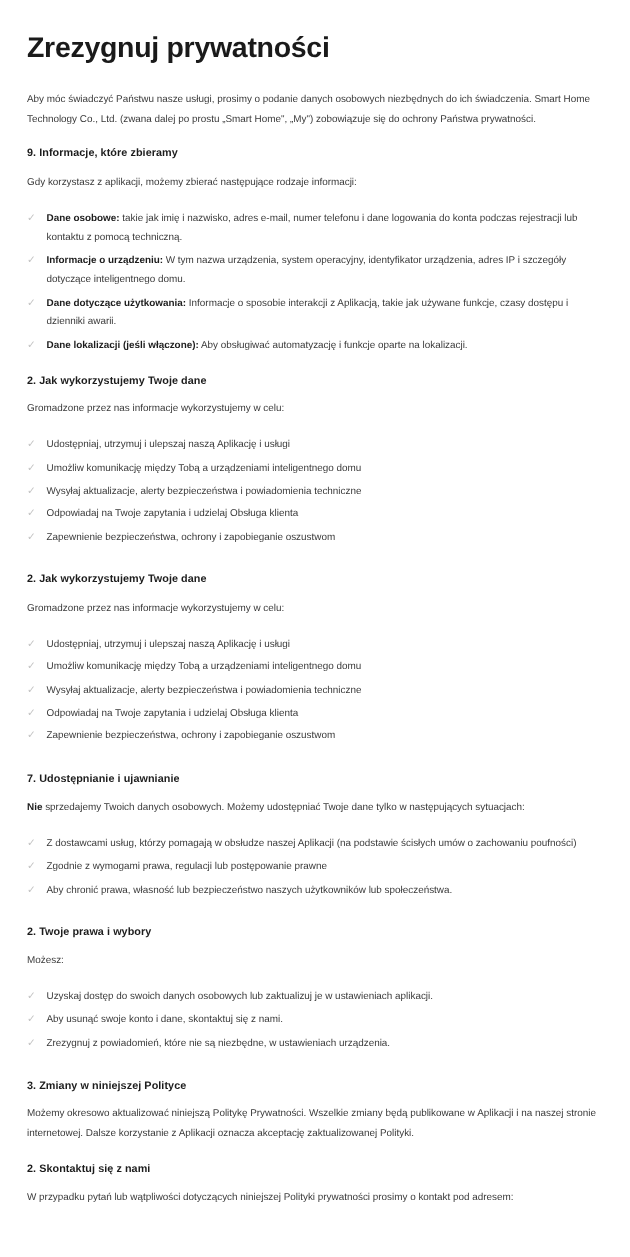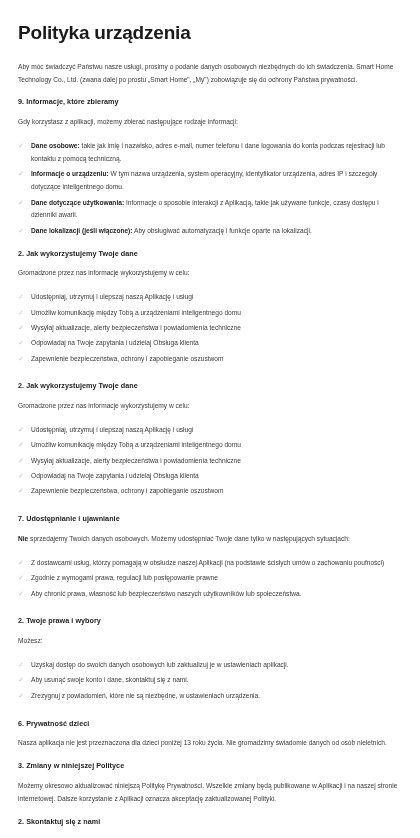--- a/index.html
+++ b/index.html
@@ -70,21 +70,21 @@
     font-weight: bold;
     color: #1c1c1c;
   }
   .spacer-sm { height: 5px; }
 </style>
 </head>
 <body>
 
 <div class="page">
 
-  <h1 class="doc-title">Polityka urządzenia</h1>
+  <h1 class="doc-title">Zrezygnuj prywatności</h1>
 
   <p class="para">Aby móc świadczyć Państwu nasze usługi, prosimy o podanie danych osobowych niezbędnych do ich świadczenia. Smart Home Technology Co., Ltd. (zwana dalej po prostu „Smart Home", „My") zobowiązuje się do ochrony Państwa prywatności.</p>
 
   <div class="section">
     <h2 class="section-heading">9. Informacje, które zbieramy</h2>
     <p class="para">Gdy korzystasz z aplikacji, możemy zbierać następujące rodzaje informacji:</p>
     <ul class="bullet-list">
       <li class="bullet-item">
         <span class="check-icon">✓</span>
         <b>Dane osobowe:</b><span> takie jak imię i nazwisko, adres e-mail, numer telefonu i dane logowania do konta podczas rejestracji lub kontaktu z pomocą techniczną.</span>
@@ -197,24 +197,20 @@
       </li>
       <li class="bullet-item">
         <span class="check-icon">✓</span>
         <span>Zrezygnuj z powiadomień, które nie są niezbędne, w ustawieniach urządzenia.</span>
       </li>
     </ul>
   </div>
 
   <div class="spacer-sm"></div>
 
-  <div class="section tight">
-    <h2 class="section-heading">6. Prywatność dzieci</h2>
-    <p class="para">Nasza aplikacja nie jest przeznaczona dla dzieci poniżej 13 roku życia. Nie gromadzimy świadomie danych od osób nieletnich.</p>
-  </div>
 
   <div class="section tight">
     <h2 class="section-heading">3. Zmiany w niniejszej Polityce</h2>
     <p class="para">Możemy okresowo aktualizować niniejszą Politykę Prywatności. Wszelkie zmiany będą publikowane w Aplikacji i na naszej stronie internetowej. Dalsze korzystanie z Aplikacji oznacza akceptację zaktualizowanej Polityki.</p>
   </div>
 
   <div class="section tight">
     <h2 class="section-heading">2. Skontaktuj się z nami</h2>
     <p class="para" style="margin-bottom:4px;">W przypadku pytań lub wątpliwości dotyczących niniejszej Polityki prywatności prosimy o kontakt pod adresem:</p>
 

